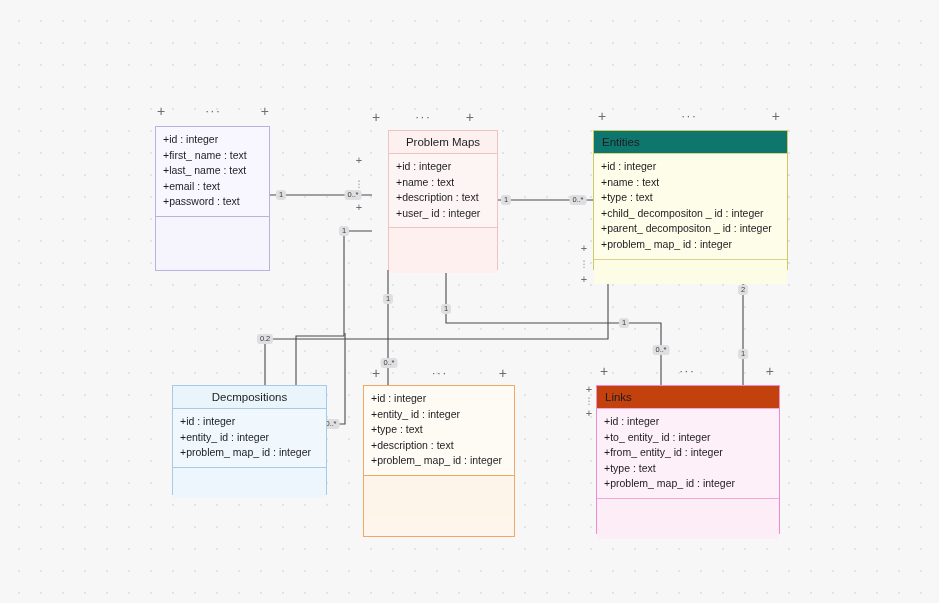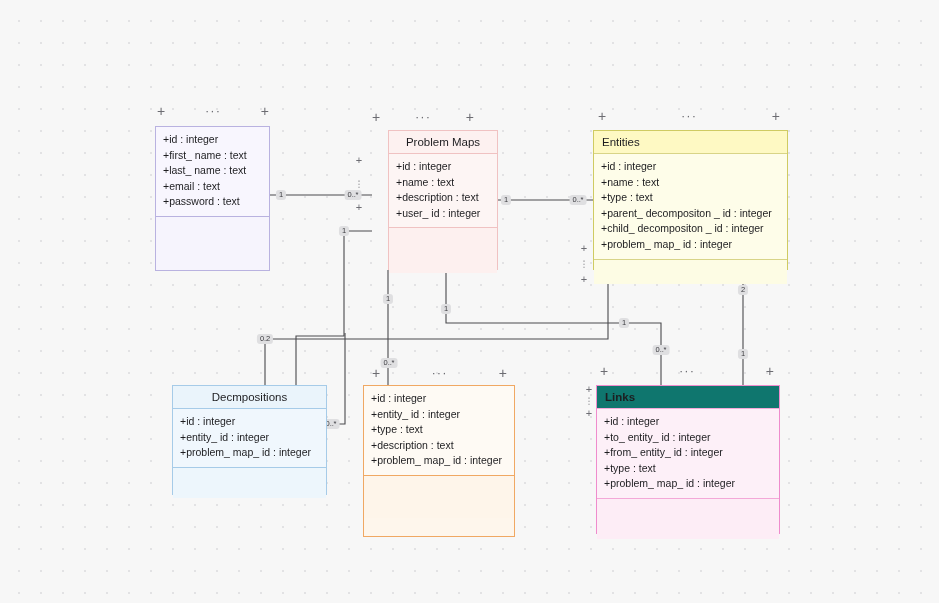--- a/index.html
+++ b/index.html
@@ -93,36 +93,36 @@
   .t-users  .hdr { border-bottom-color:#b9b2e0; background:#f1eefb; }
   .t-users  .body { border-bottom-color:#b9b2e0; background:#f8f6fe; }
   .t-users  .foot { background:#f6f4fd; }
 
   .t-pmaps  { border-color:#f0c2c2; background:#fdf2f1;margin-left:17px; }
   .t-pmaps  .hdr { border-bottom-color:#f0c2c2; background:#fdf1f0; }
   .t-pmaps  .body { border-bottom-color:#f0c2c2; background:#fdf5f4; }
   .t-pmaps  .foot { background:#fdf0ef; }
 
   .t-ent    { border-color:#cfcb62; background:#fdfce6; }
-  .t-ent    .hdr { border-bottom-color:#d8d487; background:#fef9c3; }
+  .t-ent    .hdr { border-bottom-color:#d8d487; background:#0f766e; }
   .t-ent    .body { border-bottom-color:#d8d487; background:#fefde9; }
   .t-ent    .foot { background:#fdfce4; }
 
   .t-dec    { border-color:#a6cbe8; background:#edf6fc;margin-left:20px; }
   .t-dec    .hdr { border-bottom-color:#a6cbe8; background:#eaf4fb; }
   .t-dec    .body { border-bottom-color:#a6cbe8; background:#f0f7fd; }
   .t-dec    .foot { background:#edf6fc; }
 
   .t-attr   { border-color:#f0a863; background:#fef6ec; }
   .t-attr   .hdr { border-bottom-color:#f0a863; background:#fef8f1; }
   .t-attr   .body { border-bottom-color:#f0a863; background:#fefaf4; }
   .t-attr   .foot { background:#fef5ea; }
 
   .t-links  { border-color:#ef8ccd; background:#fdeef7; }
-  .t-links  .hdr { border-bottom-color:#f3a8d8; background:#0f766e;font-weight:bold; }
+  .t-links  .hdr { border-bottom-color:#f3a8d8; background:#c2410c; }
   .t-links  .body { border-bottom-color:#f3a8d8; background:#fdf0f8; }
   .t-links  .foot { background:#fdedf6; }
 
   
   .handles {
     position: absolute;
     display: flex;
     justify-content: space-between;
     align-items: center;
     height: 14px;
@@ -237,22 +237,22 @@
     <span class="sh">+</span>
     <span class="sh vdots">⋮</span>
     <span class="sh">+</span>
   </div>
   <div class="tbl t-ent" style="left:593px; top:130px; width:195px; height:140px;">
     <div class="hdr left">Entities</div>
     <div class="body">
       <div class="fld">+id : integer</div>
       <div class="fld">+name : text</div>
       <div class="fld">+type : text</div>
+      <div class="fld">+child_ decompositon _ id : integer</div>
       <div class="fld">+parent_ decompositon _ id : integer</div>
-      <div class="fld">+child_ decompositon _ id : integer</div>
       <div class="fld">+problem_ map_ id : integer</div>
     </div>
     <div class="foot" style="height:24px;"></div>
   </div>
 
   <div class="tbl t-dec" style="left:152px; top:385px; width:155px; height:110px;">
     <div class="hdr center">Decmpositions</div>
     <div class="body">
       <div class="fld">+id : integer</div>
       <div class="fld">+entity_ id : integer</div>

